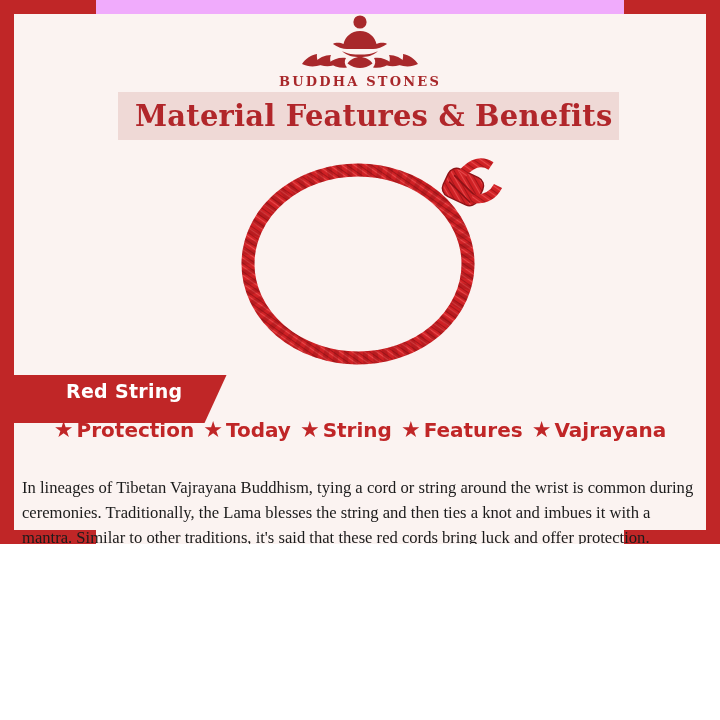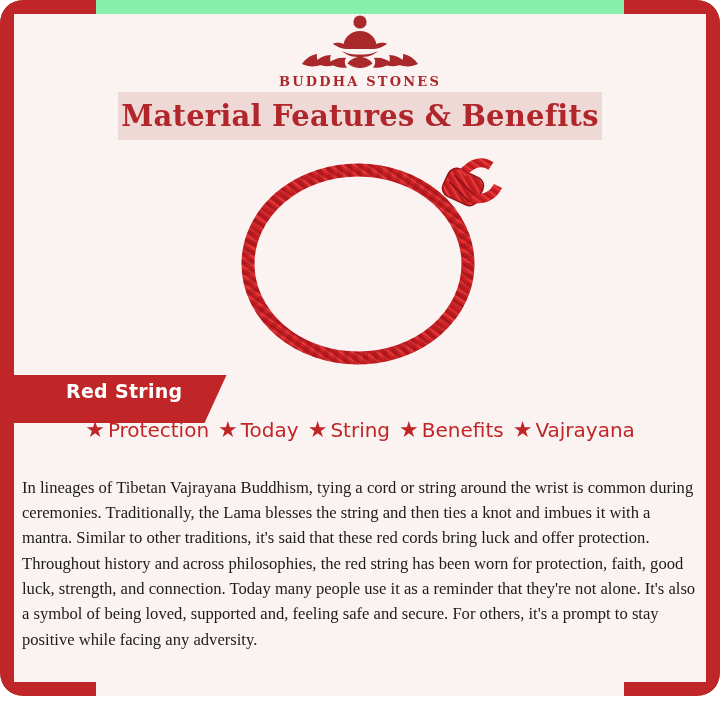--- a/index.html
+++ b/index.html
@@ -9,24 +9,23 @@
   body {
     width: 720px;
     height: 720px;
     font-family: "DejaVu Sans", sans-serif;
     background: #ffffff;
     overflow: hidden;
   }
   .page {
     position: relative;
     width: 720px;
-    height: 696px;
-    background: #86efac;
+    height: 544px;
+    background: #f0abfc;
     overflow: hidden;
-    border-radius: 23px;
   }
   
   .corner {
     position: absolute;
     background: #c02627;
     z-index: 1;
   }
   .corner-tl-h { left: 0; top: 0; width: 96px; height: 14px; }
   .corner-tl-v { left: 0; top: 0; width: 14px; height: 96px; }
   .corner-tr-h { right: 0; top: 0; width: 96px; height: 14px; }
@@ -85,22 +84,22 @@
   }
 
   
   .title-banner {
     position: absolute;
     left: 118px; top: 92px;
     width: 484px; height: 48px;
     background: #efd9d6;
     display: flex;
     align-items: center;
-    justify-content: center;
-    z-index: 3;
+    z-index: 3;
+    padding-left: 17px;
   }
   .title-banner .title-text {
     font-family: "DejaVu Serif", serif;
     font-weight: bold;
     font-size: 29px;
     color: #b1262a;
     letter-spacing: 0.2px;
     white-space: nowrap;
   }
 
@@ -157,21 +156,21 @@
     gap: 3px;
     white-space: nowrap;
   }
   .star {
     color: #c02627;
     font-size: 22px;
     line-height: 1;
   }
   .benefit-label {
     font-family: "DejaVu Sans", sans-serif;
-    font-weight: normal;
+    font-weight: bold;
     font-size: 20px;
     color: #c02627;
   }
 
   
   .description {
     position: absolute;
     left: 22px; top: 458px;
     width: 676px;
     font-family: Liberation Serif, serif;
@@ -263,21 +262,21 @@
     <div class="benefit">
       <span class="star">★</span>
       <span class="benefit-label">Today</span>
     </div>
     <div class="benefit">
       <span class="star">★</span>
       <span class="benefit-label">String</span>
     </div>
     <div class="benefit">
       <span class="star">★</span>
-      <span class="benefit-label">Benefits</span>
+      <span class="benefit-label">Features</span>
     </div>
     <div class="benefit">
       <span class="star">★</span>
       <span class="benefit-label">Vajrayana</span>
     </div>
   </div>
 
   <p class="description">In lineages of Tibetan Vajrayana Buddhism, tying a cord or string around the wrist is common during ceremonies. Traditionally, the Lama blesses the string and then ties a knot and imbues it with a mantra. Similar to other traditions, it's said that these red cords bring luck and offer protection. Throughout history and across philosophies, the red string has been worn for protection, faith, good luck, strength, and connection. Today many people use it as a reminder that they're not alone. It's also a symbol of being loved, supported and, feeling safe and secure. For others, it's a prompt to stay positive while facing any adversity.</p>
 
 </div>

